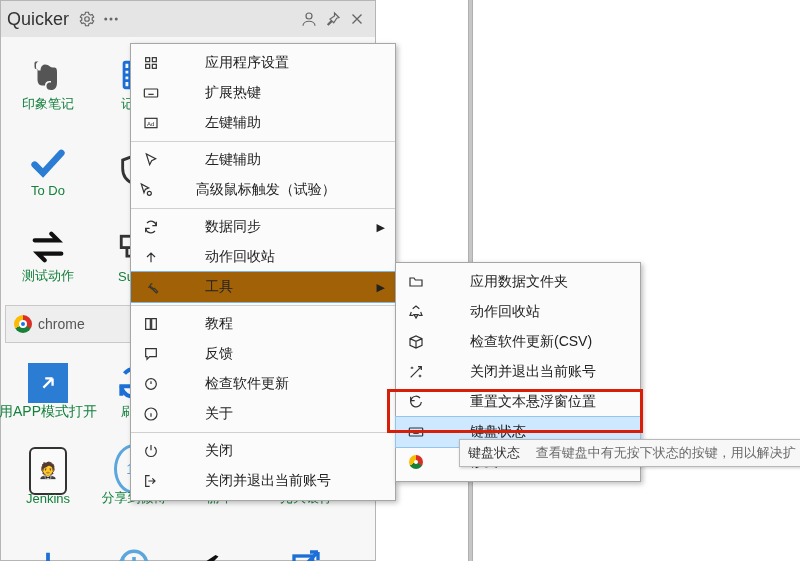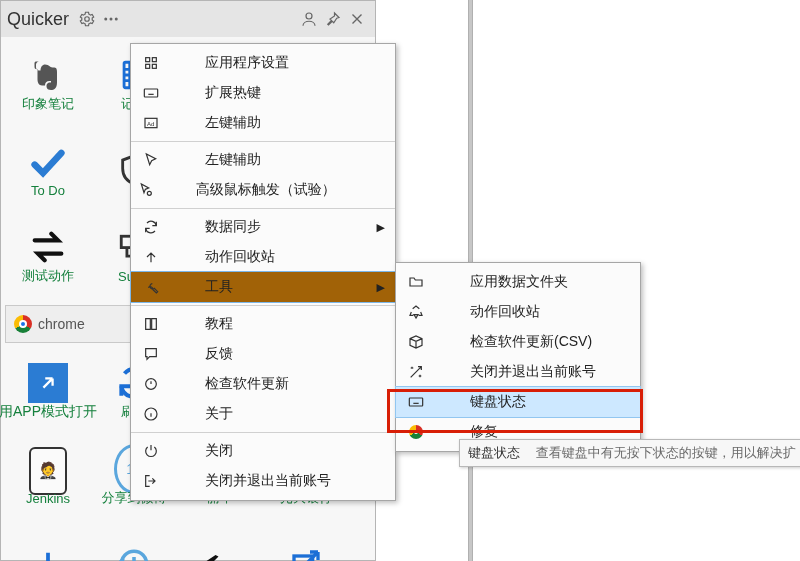--- a/index.html
+++ b/index.html
@@ -528,20 +528,29 @@
       <span class="mi-label">检查软件更新(CSV)</span>
     </div>
     <div class="menu-item">
       <span class="mi-icon">
         <svg width="16" height="16" viewBox="0 0 24 24" fill="none" stroke="currentColor" stroke-width="1.8">
           <path d="M4 20L20 4M15 4h5v5M6 4v3M4 6h4M18 16v4M16 18h4"></path>
         </svg>
       </span>
       <span class="mi-label">关闭并退出当前账号</span>
     </div>
+    <div class="menu-item">
+      <span class="mi-icon">
+        <svg width="16" height="16" viewBox="0 0 24 24" fill="none" stroke="currentColor" stroke-width="1.8">
+          <path d="M4 4v6h6"></path>
+          <path d="M20 12a8 8 0 1 1-2-6"></path>
+        </svg>
+      </span>
+      <span class="mi-label">重置文本悬浮窗位置</span>
+    </div>
     <div class="menu-item hl2">
       <span class="mi-icon">
         <svg width="16" height="16" viewBox="0 0 24 24" fill="none" stroke="currentColor" stroke-width="1.8">
           <rect x="2" y="6" width="20" height="12" rx="1"></rect>
           <path d="M6 10h0M10 10h0M14 10h0M18 10h0M8 14h8"></path>
         </svg>
       </span>
       <span class="mi-label">键盘状态</span>
     </div>
     <div class="menu-item">

